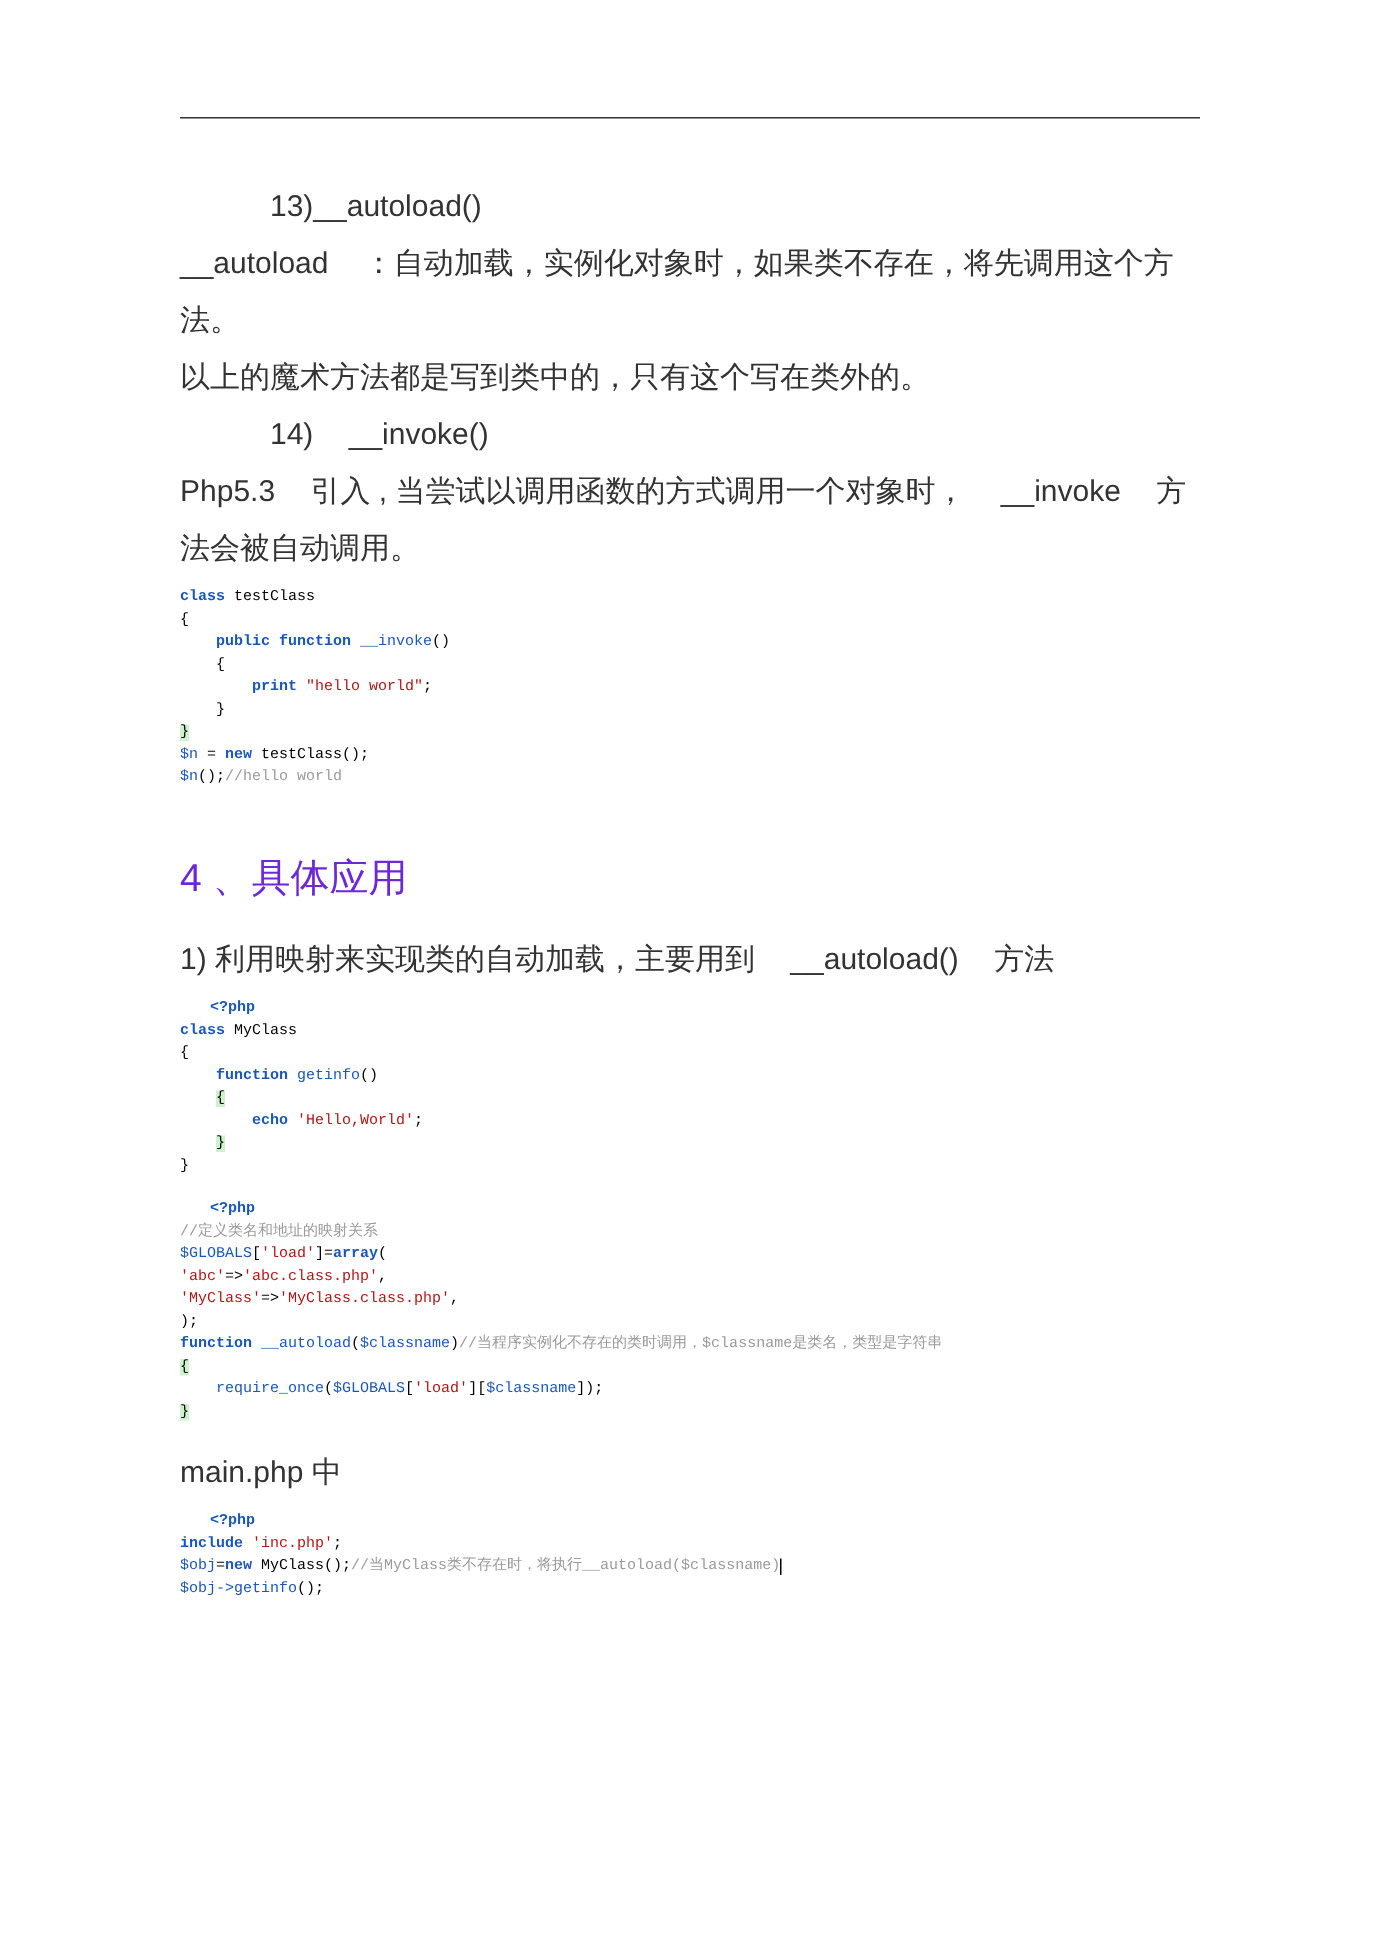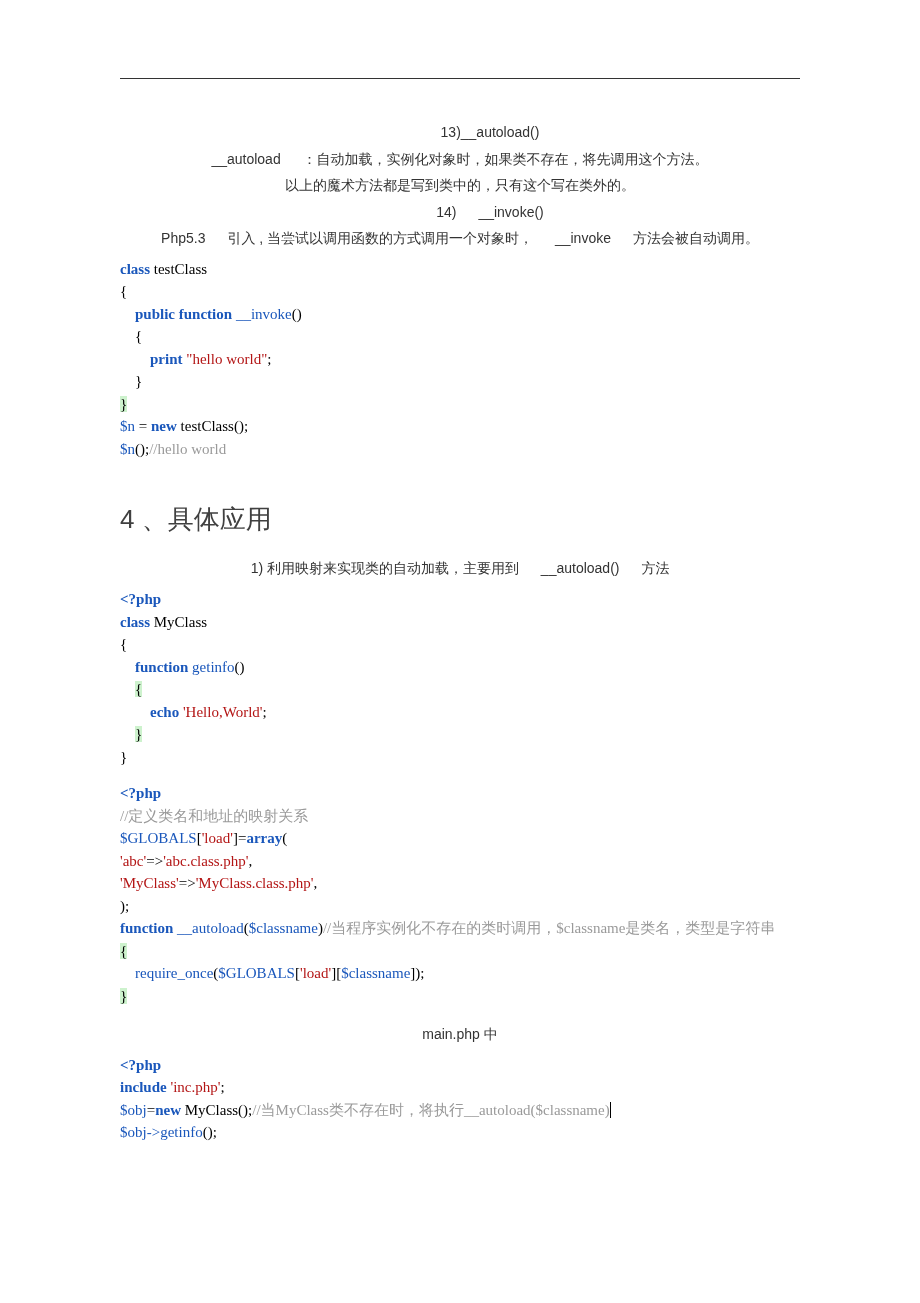--- a/index.html
+++ b/index.html
@@ -14,53 +14,52 @@
     min-height: 1303px;
     box-sizing: border-box;
     padding: 78px 120px 60px 120px;
     position: relative;
   }
   .top-rule {
     border-top: 1px solid #333;
     margin-bottom: 40px;
   }
   .para {
-    font-size: 14px;
+    font-size: 20px;
     line-height: 1.9;
     color: #333;
-    text-align: center;
   }
   .indent {
     padding-left: 60px;
   }
   .seg {
     margin-right: 18px;
     display: inline-block;
   }
   .h2 {
     font-size: 26px;
     font-weight: 400;
     margin: 42px 0 18px 0;
-    color: #404040;
+    color: #6d28d9;
   }
   .code-block {
-    font-family: Liberation Serif, serif;
-    font-size: 15px;
+    font-family: Liberation Mono, monospace;
+    font-size: 10px;
     line-height: 1.5;
     white-space: pre;
     color: #000;
     margin: 6px 0 14px 0;
   }
   .kw { color: #1a57bb; font-weight: bold; }
   .fn { color: #1a57bb; }
   .str { color: #b31515; }
   .var { color: #1a57bb; }
   .cmt { color: #9a9a9a; }
   .hl { background: #cdf2cd; }
-  .delim { color: #1a57bb; font-weight: bold; }
+  .delim { color: #1a57bb; font-weight: bold; margin-left: 20px; }
   .plain { color: #000; }
   .arrow { color: #1a57bb; }
 </style>
 </head>
 <body>
 
 <div class="page">
   <div class="top-rule"></div>
 
   <div class="para indent">13)__autoload()</div>

